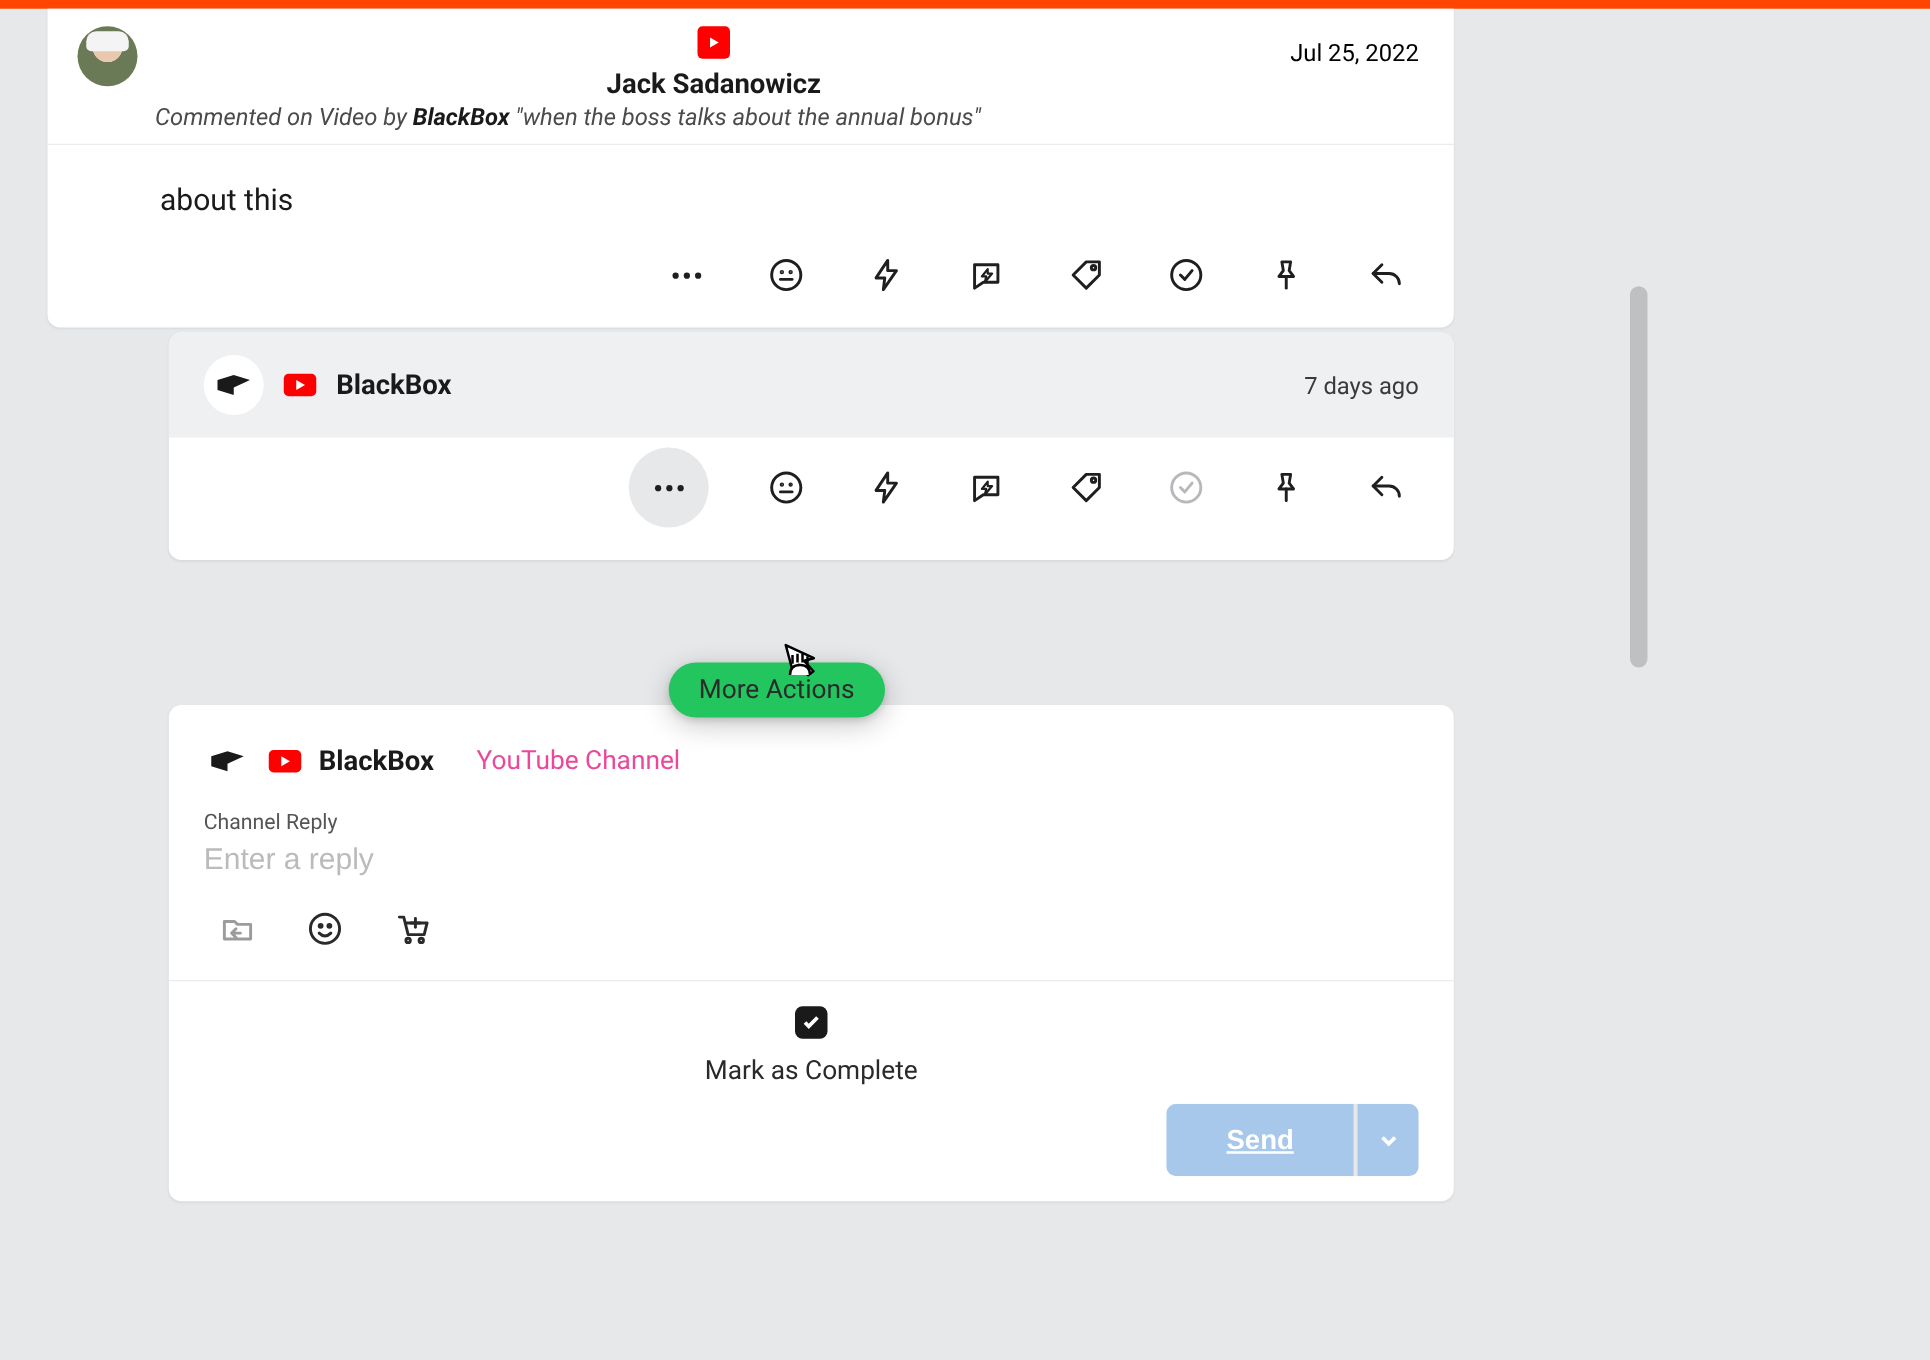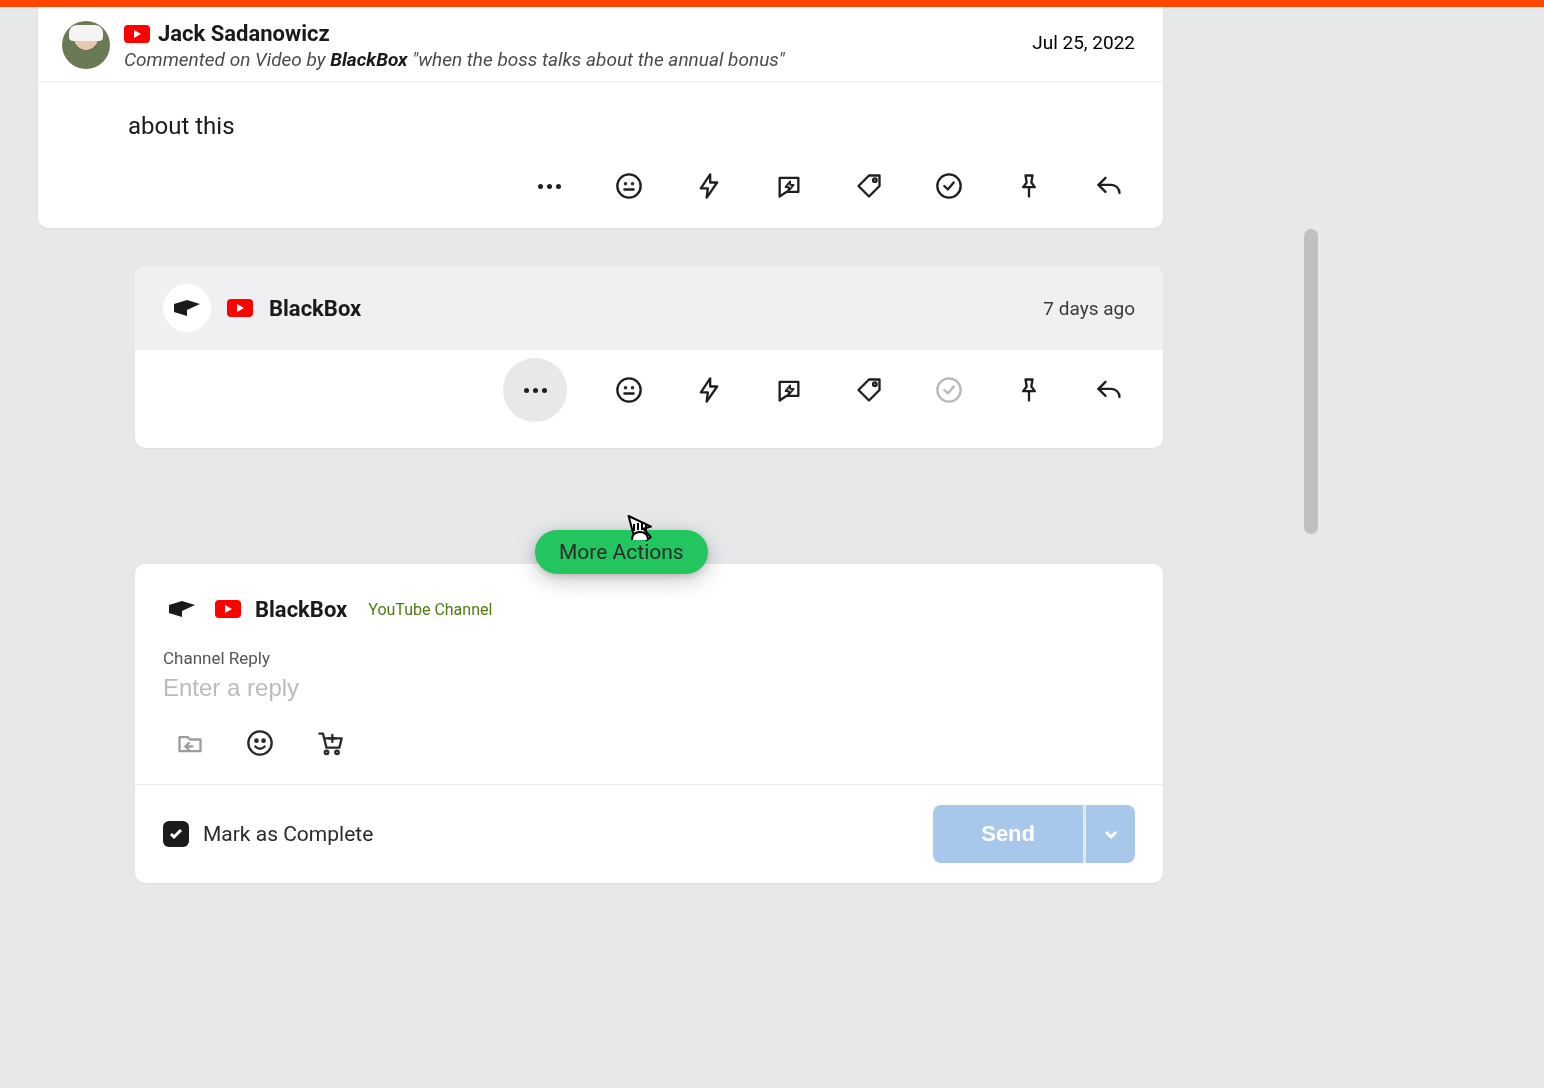--- a/index.html
+++ b/index.html
@@ -62,21 +62,21 @@
     overflow: hidden;
     position: relative;
   }
   .avatar.jack {
     background: radial-gradient(circle at 50% 35%, #e8c9b0 0 30%, #6b7a56 31% 100%);
   }
   .avatar.jack::before {
     content:""; position:absolute; left:50%; top:8%; transform:translateX(-50%);
     width:34px; height:16px; background:#f4f4f4; border-radius:8px 8px 4px 4px;
   }
-  .who-line { display: flex; align-items: center; gap: 8px; }
+  .who-line { display: flex; align-items: center; gap: 8px; flex-direction: column; }
   .yt-badge {
     width: 26px; height: 18px; background:#ff0000; border-radius:4px;
     display:flex; align-items:center; justify-content:center; flex:0 0 26px;
   }
   .yt-badge svg { width: 10px; height: 10px; fill:#fff; }
   .who-name { font-size: 22px; font-weight: 700; color:#1a1a1a; }
   .who-sub { font-size: 19px; color:#4b4b4b; margin-top:2px;font-style:italic; }
   .who-sub b { color:#1a1a1a; font-weight:700; }
   .spacer { flex:1; }
   .date { font-size: 19px; color:#000000; padding-top:10px; }
@@ -160,21 +160,21 @@
     background:#fff;
     border-radius:10px;
     box-shadow: 0 1px 2px rgba(0,0,0,.06);
   }
   .card3-header {
     display:flex; align-items:center; gap:14px;
     padding: 26px 28px 12px 28px;
   }
   .avatar-xs { width:38px; height:38px; border-radius:6px; display:flex; align-items:center; justify-content:center; }
   .card3-name { font-size:22px; font-weight:700; }
-  .card3-type { font-size:16px; color:#4d7c0f; margin-left:7px; }
+  .card3-type { font-size:21px; color:#ec4899; margin-left:20px; }
   .reply-label { font-size:17px; color:#555; padding: 8px 28px 4px 28px; }
   .reply-input {
     width: calc(100% - 56px);
     margin: 2px 28px 26px 28px;
     border:none; outline:none;
     font-size: 24px;
     color:#1a1a1a;
   }
   .reply-input::placeholder { color:#bbb; }
   .composer-tools {
@@ -182,29 +182,30 @@
   }
   .composer-tools .tool { width:30px; height:30px; display:flex; align-items:center; justify-content:center; }
   .composer-tools svg { width:28px; height:28px; stroke:#2a2a2a; stroke-width:2; fill:none; stroke-linecap:round; stroke-linejoin:round; }
   .composer-tools .tool.saved svg { stroke:#9c9c9c; }
 
   .card3-footer {
     border-top:1px solid #ececec;
     display:flex; align-items:center;
     padding: 20px 28px;
     gap:14px;
+    flex-direction:column;
   }
   .checkbox {
     width:26px; height:26px; border-radius:6px; background:#1a1a1a;
     display:flex; align-items:center; justify-content:center; flex:0 0 26px;
   }
   .checkbox svg { width:16px; height:16px; stroke:#fff; stroke-width:3; fill:none; }
   .mark-label { font-size:21px; color:#2a2a2a; }
   .send-group { margin-left:auto; display:flex; border-radius:8px; overflow:hidden; }
-  .send-btn { background:#a8c8eb; color:#fff; font-size:22px; font-weight:700; padding:16px 48px; border:none; }
+  .send-btn { background:#a8c8eb; color:#fff; font-size:22px; font-weight:700; padding:16px 48px; border:none;text-decoration:underline; }
   .send-caret { background:#a8c8eb; width:52px; display:flex; align-items:center; justify-content:center; border:none; border-left:3px solid #e7e8ea; }
   .send-caret svg { width:20px; height:20px; stroke:#fff; stroke-width:3; fill:none; }
 
 </style>
 </head>
 <body>
 
 <div class="topbar"></div>
 
 <div class="viewport">

